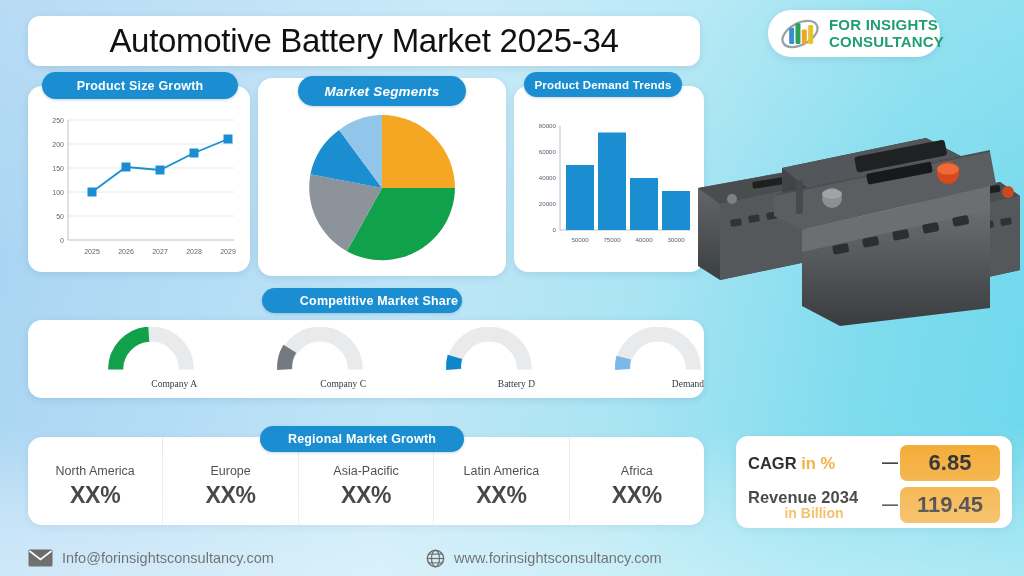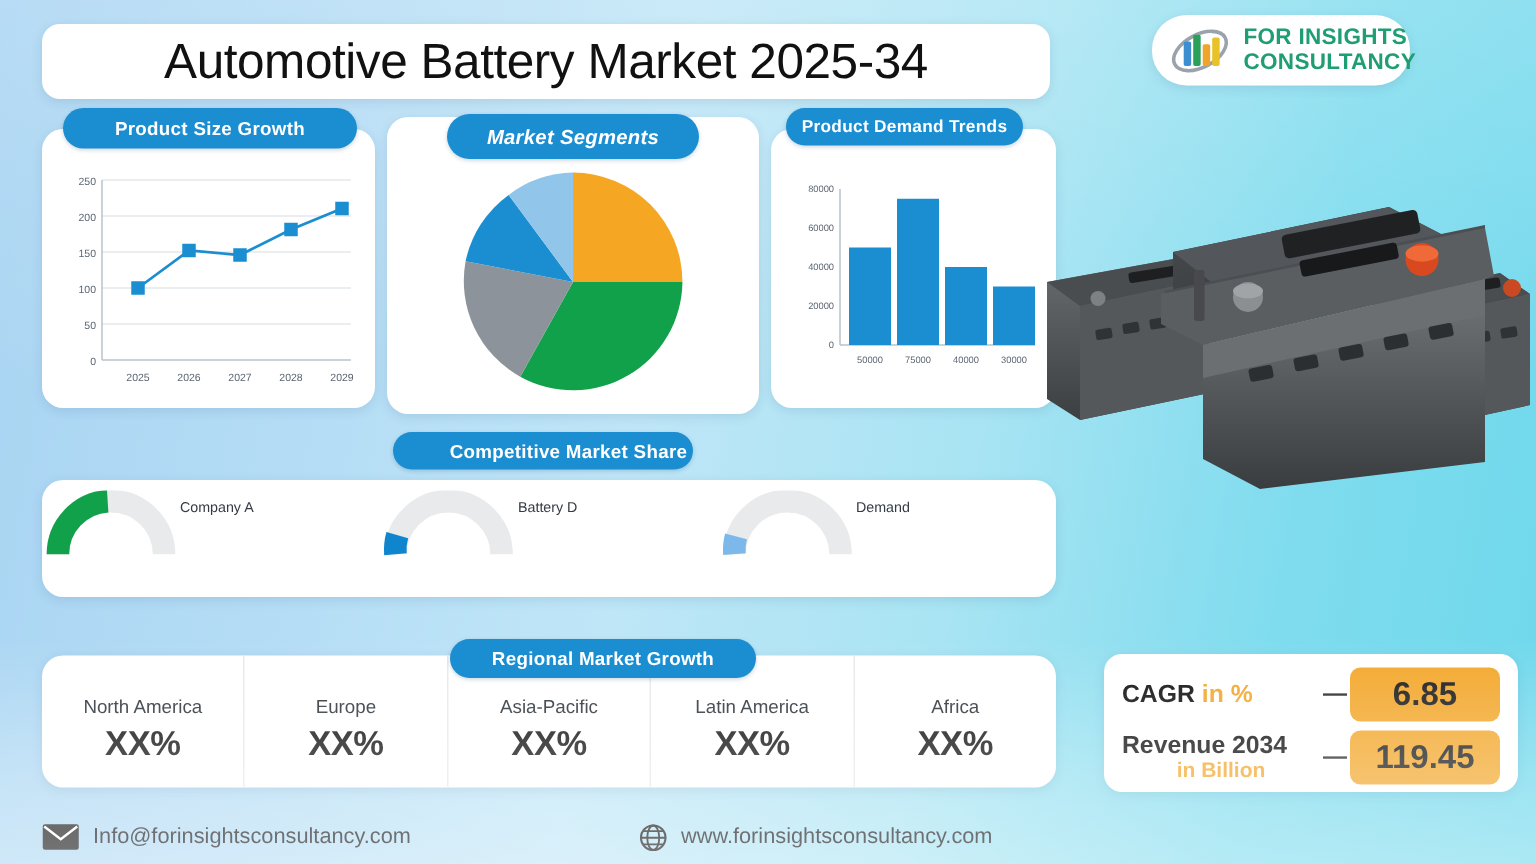--- a/index.html
+++ b/index.html
@@ -66,27 +66,27 @@
   .gridline { stroke: #e4e8ec; stroke-width: 1; }
   .axisline { stroke: #b9c2ca; stroke-width: 1; }
 
   
   #pie-wrap { position: absolute; left: 50%; top: 34px; transform: translateX(-50%); width: 152px; height: 152px; }
 
   
   #card-gauges { left: 28px; top: 320px; width: 676px; height: 78px; }
   #pill-gauges { left: 262px; top: 288px; width: 200px; height: 25px; font-size: 12.5px; padding-left: 34px; }
   #gauge-row { display: flex; height: 100%; align-items: flex-start; padding-top: 7px; }
-  .gauge-cell { flex: 1; display: flex; flex-direction: row; align-items: flex-start; }
+  .gauge-cell { flex: 1; display: flex; flex-direction: column; align-items: flex-end; font-family: Liberation Serif, serif; }
   .gauge-svg { width: 92px; height: 46px; display: block; }
   .gauge-label { font-size: 9.5px; color: #333b44; margin-top: 6px; }
 
   
   #card-region { left: 28px; top: 437px; width: 676px; height: 88px; }
-  #pill-region { left: 260px; top: 426px; width: 204px; height: 26px; font-size: 12.5px; margin-left: 40px; }
+  #pill-region { left: 260px; top: 426px; width: 204px; height: 26px; font-size: 12.5px; }
   #region-row { display: flex; height: 100%; }
   .region-cell {
     flex: 1; display: flex; flex-direction: column; align-items: center; justify-content: center;
     border-right: 1px solid #e6e9ec; gap: 4px; padding-top: 10px;
   }
   .region-cell:last-child { border-right: none; }
   .region-name { font-size: 12.5px; color: #2b3238; }
   .region-value { font-size: 23px; font-weight: 700; color: #111; letter-spacing: -0.3px; }
 
   
@@ -225,20 +225,27 @@
 
       <div class="gauge-cell">
         <svg class="gauge-svg" viewBox="0 0 100 52">
           <path d="M10 48 A40 40 0 0 1 90 48" fill="none" stroke="#e8eaec" stroke-width="17"></path>
           <path d="M10 48 A40 40 0 0 1 47.5 8.1" fill="none" stroke="#11a14a" stroke-width="17"></path>
         </svg>
         <div class="gauge-label">Company A</div>
       </div>
 
 
+      <div class="gauge-cell">
+        <svg class="gauge-svg" viewBox="0 0 100 52">
+          <path d="M10 48 A40 40 0 0 1 90 48" fill="none" stroke="#e8eaec" stroke-width="17"></path>
+          <path d="M10 48 A40 40 0 0 1 15.9 24.5" fill="none" stroke="#74797f" stroke-width="17"></path>
+        </svg>
+        <div class="gauge-label">Company C</div>
+      </div>
 
       <div class="gauge-cell">
         <svg class="gauge-svg" viewBox="0 0 100 52">
           <path d="M10 48 A40 40 0 0 1 90 48" fill="none" stroke="#e8eaec" stroke-width="17"></path>
           <path d="M10 48 A40 40 0 0 1 11.4 33.7" fill="none" stroke="#0f85cd" stroke-width="17"></path>
         </svg>
         <div class="gauge-label">Battery D</div>
       </div>
 
       <div class="gauge-cell">

